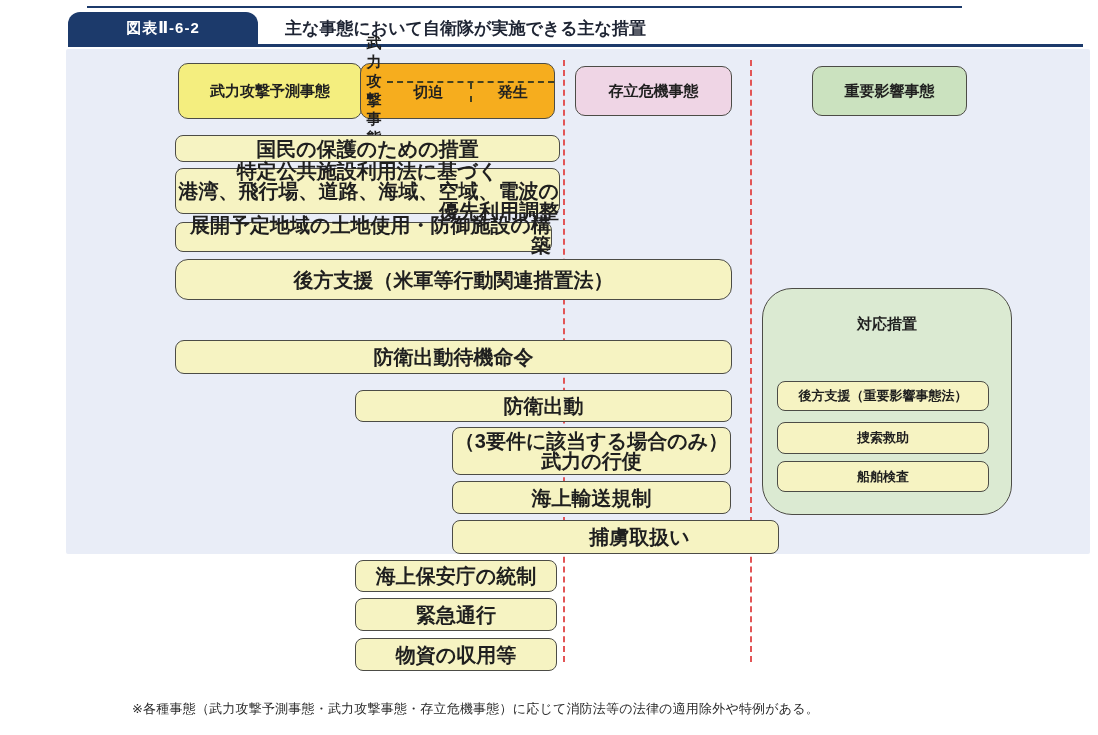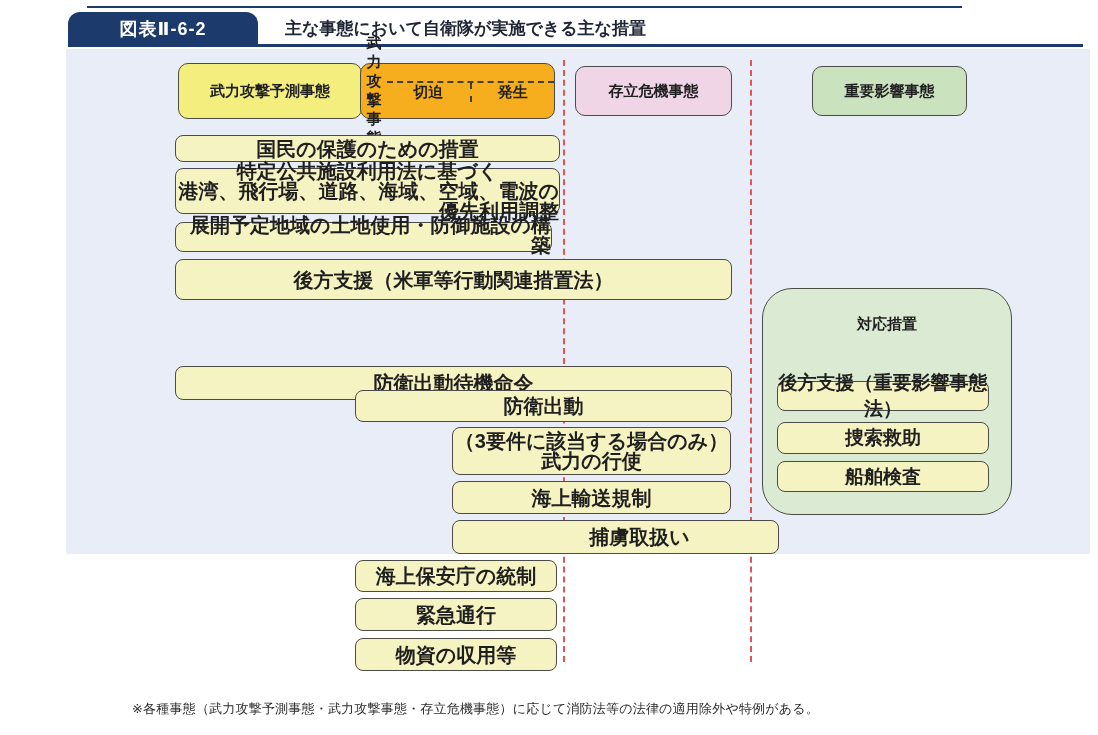--- a/index.html
+++ b/index.html
@@ -7,21 +7,21 @@
     position:relative;width:1098px;height:735px;background:#ffffff;
     font-family:"Liberation Sans","DejaVu Sans",sans-serif;
     color:#1f1f1f;overflow:hidden;
   }
   
   .top-rule{position:absolute;left:87px;top:6px;width:875px;height:2px;background:#1c3a6b;}
   .badge{
     position:absolute;left:68px;top:12px;width:190px;height:33px;
     background:#1c3a6b;border-radius:12px 12px 0 0;
     display:flex;align-items:center;justify-content:center;
-    color:#ffffff;font-weight:bold;font-size:18px;letter-spacing:1px;
+    color:#ffffff;font-weight:bold;font-size:15px;letter-spacing:1px;
   }
   .fig-title{
     position:absolute;left:285px;top:12px;height:33px;display:flex;align-items:center;
     font-weight:bold;font-size:17px;color:#1e2433;font-family:Liberation Mono, monospace;
   }
   .header-rule{position:absolute;left:68px;top:44px;width:1015px;height:3px;background:#1c3a6b;}
   
   .panel{
     position:absolute;left:66px;top:49px;width:1024px;height:505px;
     background:#e9edf7;border-radius:2px;
@@ -45,44 +45,44 @@
   .sit-juyo{left:746px;top:17px;width:153px;height:48px;background:#cbe2bf;z-index:2;}
   
   .measure{
     position:absolute;background:#f6f3c2;border:1.5px solid #4c4c46;border-radius:8px;
     display:flex;flex-direction:column;align-items:center;justify-content:center;
     font-weight:bold;font-size:20px;color:#1f1f1f;text-align:right;line-height:20px;z-index:2;
   }
   .m1{left:109px;top:86px;width:383px;height:25px;}
   .m2{left:109px;top:119px;width:383px;height:44px;}
   .m3{left:109px;top:173px;width:375px;height:28px;font-family:Liberation Mono, monospace;}
-  .m4{left:109px;top:210px;width:555px;height:39px;}
+  .m4{left:109px;top:210px;width:555px;height:39px;border-radius:13px;}
   .m5{left:109px;top:257px;width:555px;height:39px;}
-  .m6{left:109px;top:317px;width:555px;height:32px;}
+  .m6{left:109px;top:291px;width:555px;height:32px;border-radius:9px;}
   .m7{left:289px;top:341px;width:375px;height:30px;}
   .m8{left:386px;top:378px;width:277px;height:46px;}
   .m9{left:386px;top:432px;width:277px;height:31px;}
   .m10{left:386px;top:471px;width:277px;height:32px;padding-left:48px;}
   .m11{left:289px;top:511px;width:200px;height:30px;}
   .m12{left:289px;top:549px;width:200px;height:31px;}
   .m13{left:289px;top:589px;width:200px;height:31px;}
   
   .resp-panel{
     position:absolute;left:696px;top:239px;width:240px;height:225px;
     background:#dbead2;border:1.8px solid #4c4c46;border-radius:30px;z-index:2;padding-left:8px;
   }
   .resp-title{
     position:absolute;left:0;top:26px;width:100%;text-align:center;
     font-weight:bold;font-size:15px;color:#1f1f1f;
   }
   .resp-item{
     position:absolute;left:14px;width:210px;
     background:#f6f3c2;border:1.5px solid #4c4c46;border-radius:8px;
     display:flex;align-items:center;justify-content:center;
-    font-weight:bold;font-size:19px;color:#1f1f1f;text-align:center;
+    font-weight:bold;font-size:13px;color:#1f1f1f;text-align:center;
   }
   .g1{top:92px;height:28px;}
   .g2{top:133px;height:30px;}
   .g3{top:172px;height:29px;}
   
   .footnote{
     position:absolute;left:66px;top:651px;font-size:13px;color:#2b2b2b;
     letter-spacing:0.2px;
   }
 </style>

